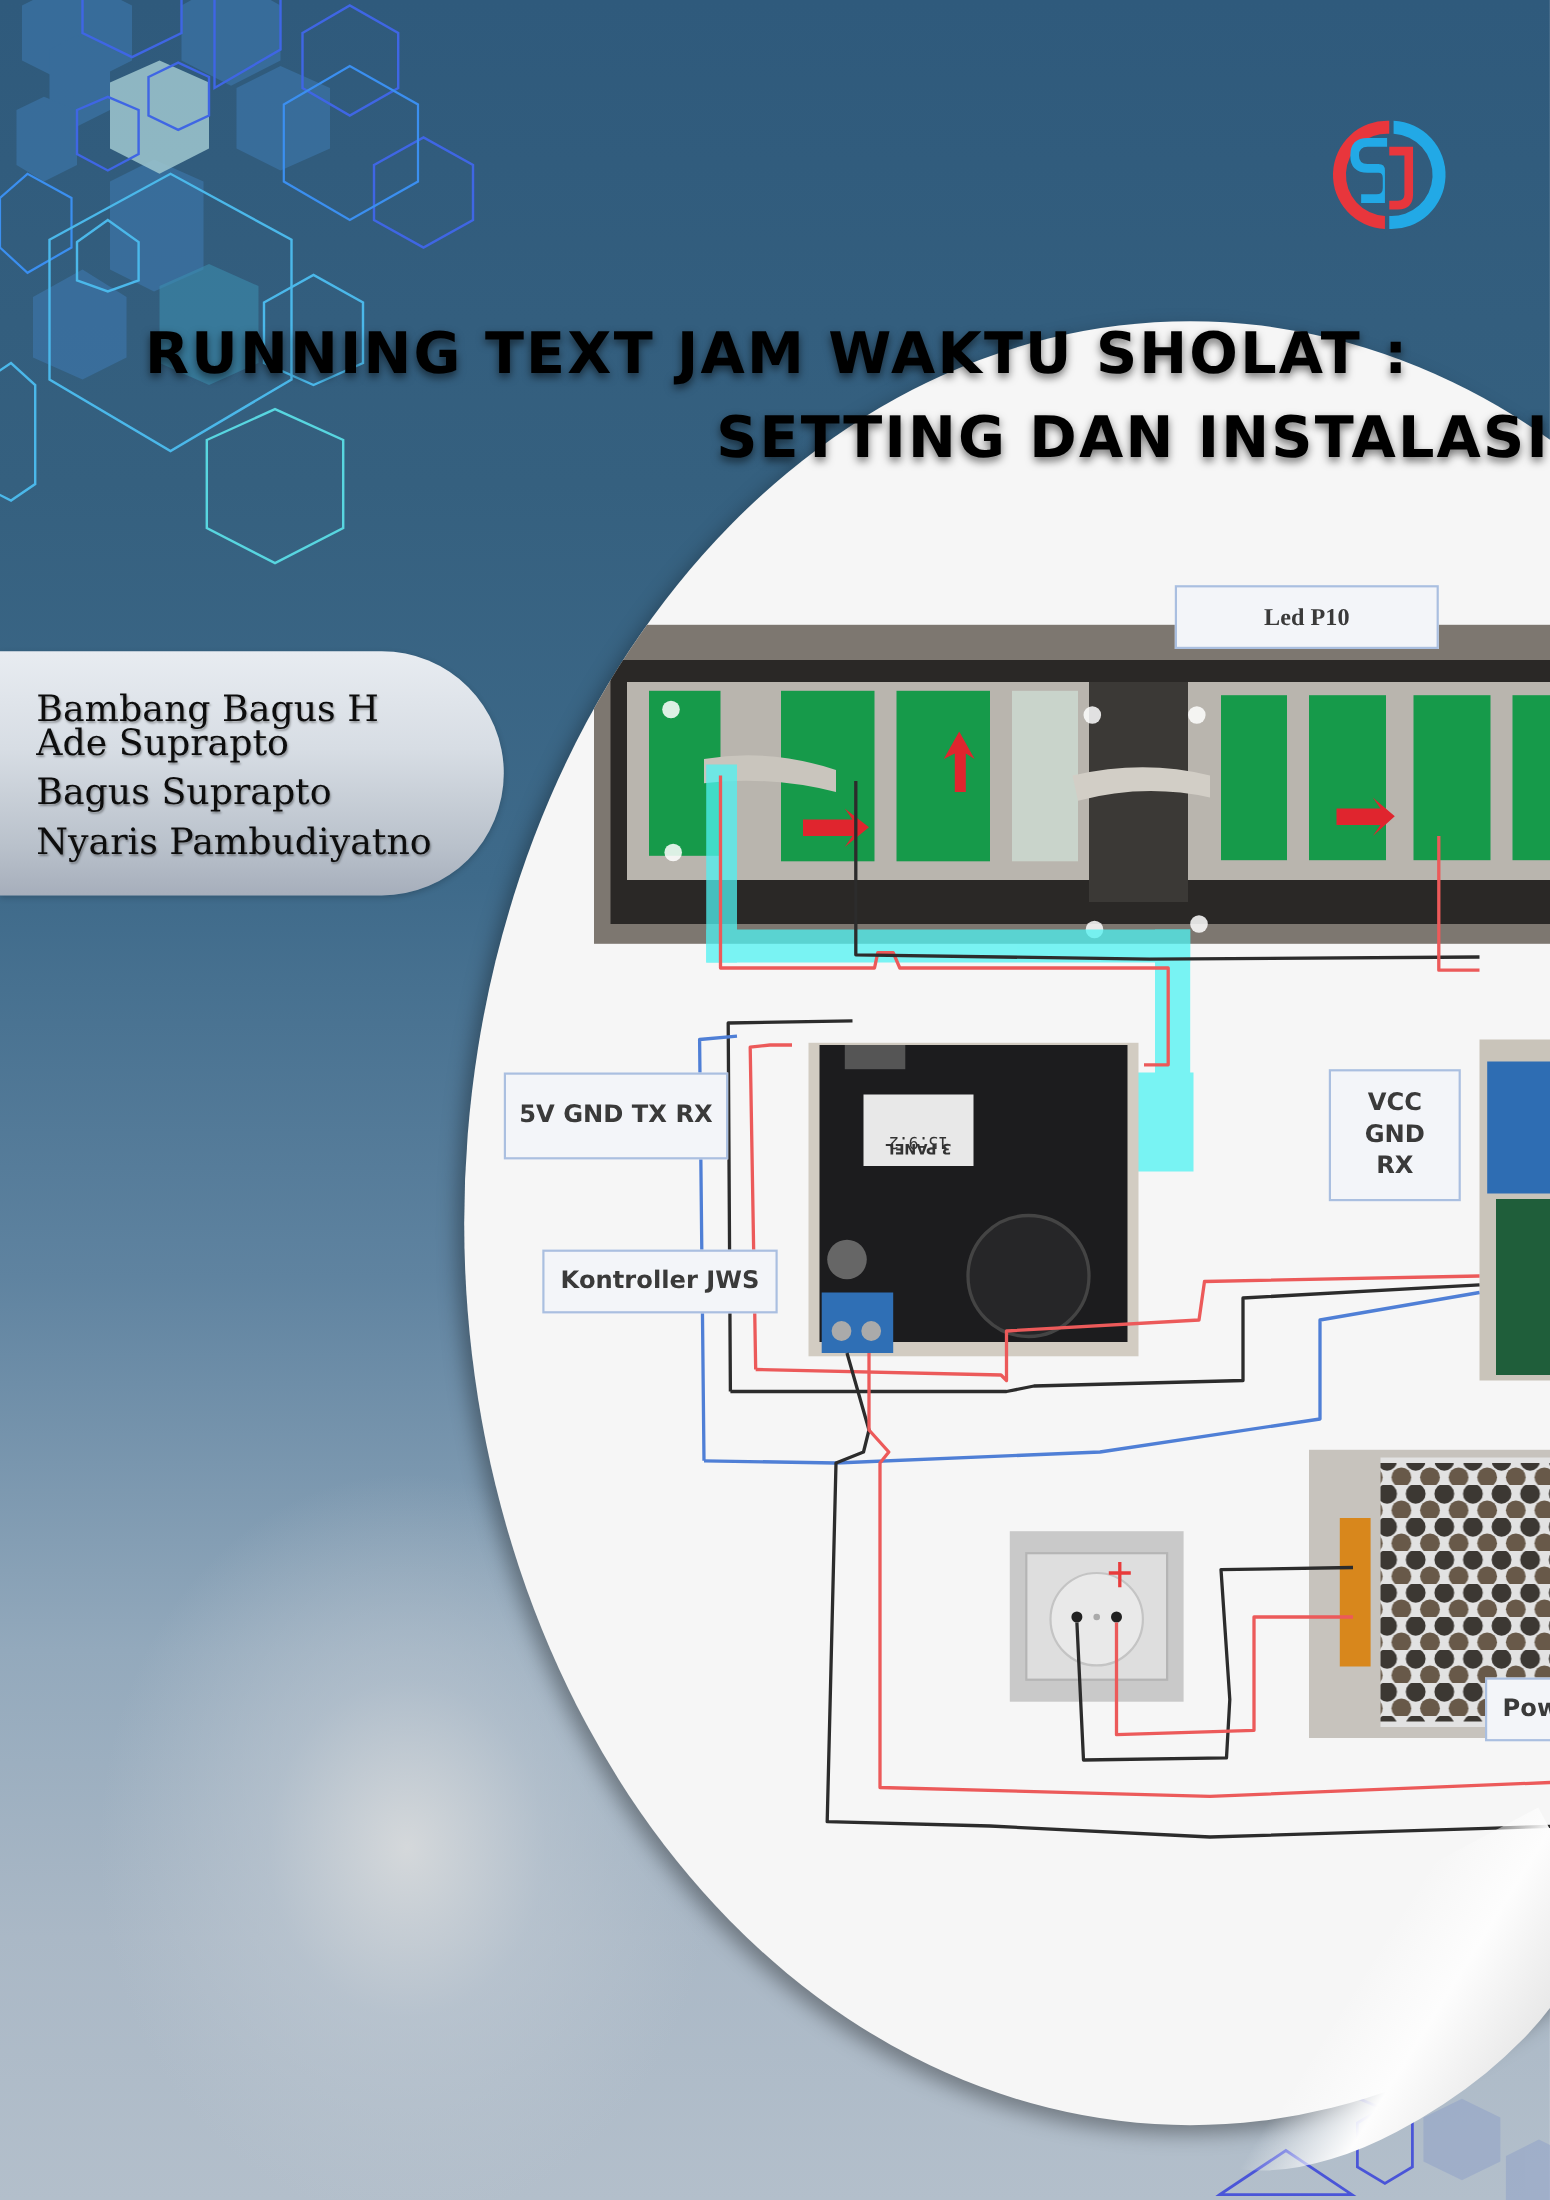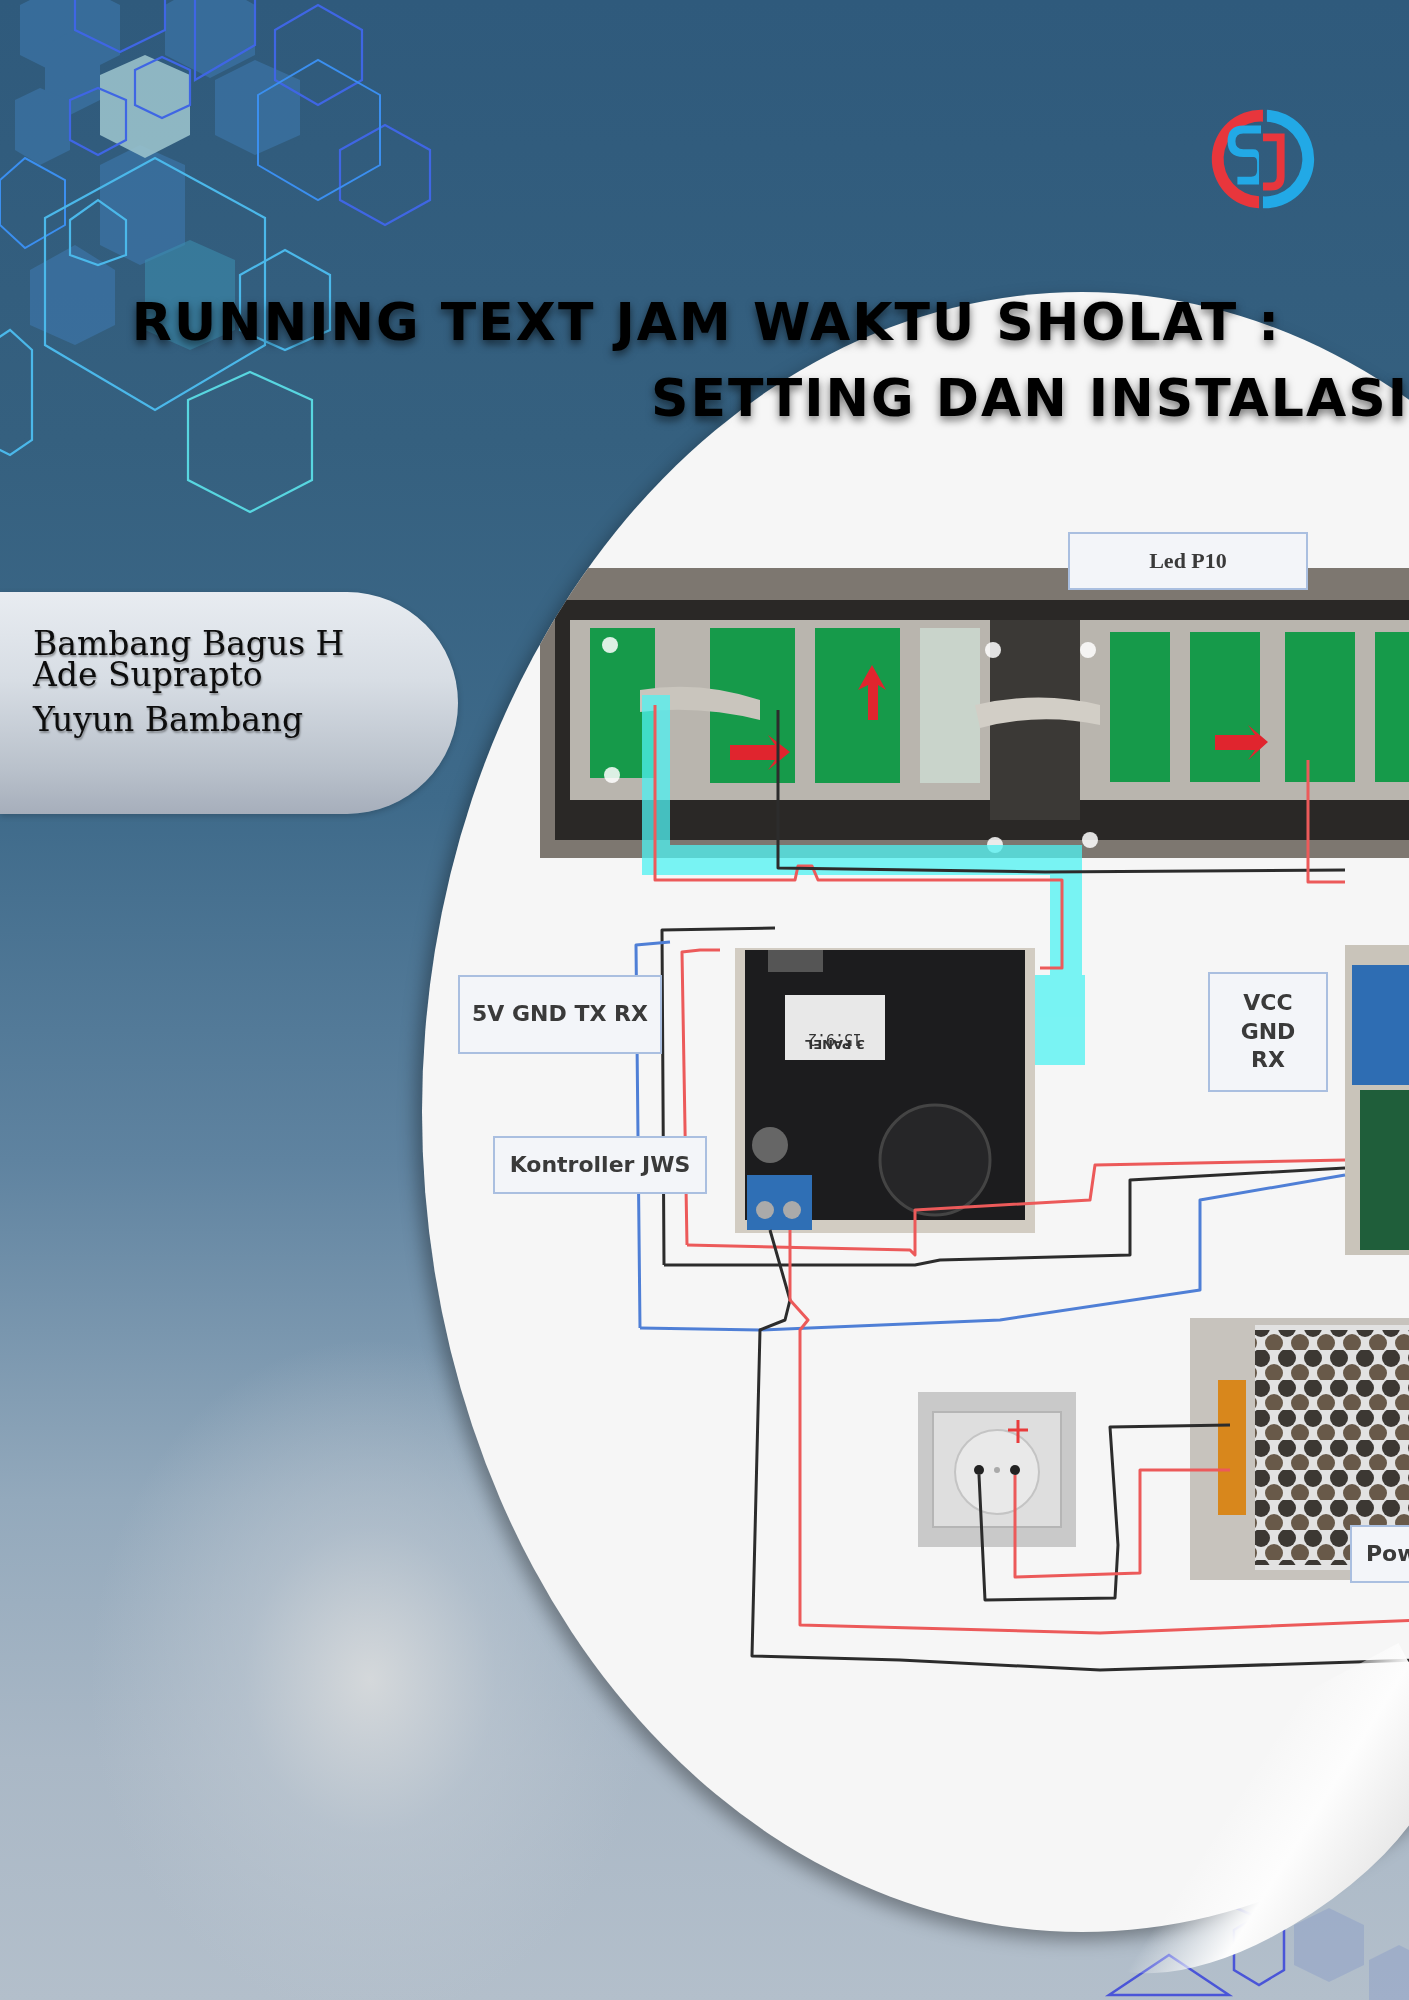--- a/index.html
+++ b/index.html
@@ -214,15 +214,16 @@
       <polygon points="110,160 140,145 165,160"></polygon>
     </g>
   </svg>
 
   <div class="title l1">RUNNING TEXT JAM WAKTU SHOLAT :</div>
   <div class="title l2">SETTING DAN INSTALASI</div>
 
   <div class="authors">
     <div class="author" style="top:32px;">Bambang Bagus H</div>
     <div class="author" style="top:63px;">Ade Suprapto</div>
-    <div class="author" style="top:108px;">Yuyun Bambang</div>
+    <div class="author" style="top:108px;">Bagus Suprapto</div>
+    <div class="author" style="top:153px;">Nyaris Pambudiyatno</div>
   </div>
 </div>
 
 </body></html>

